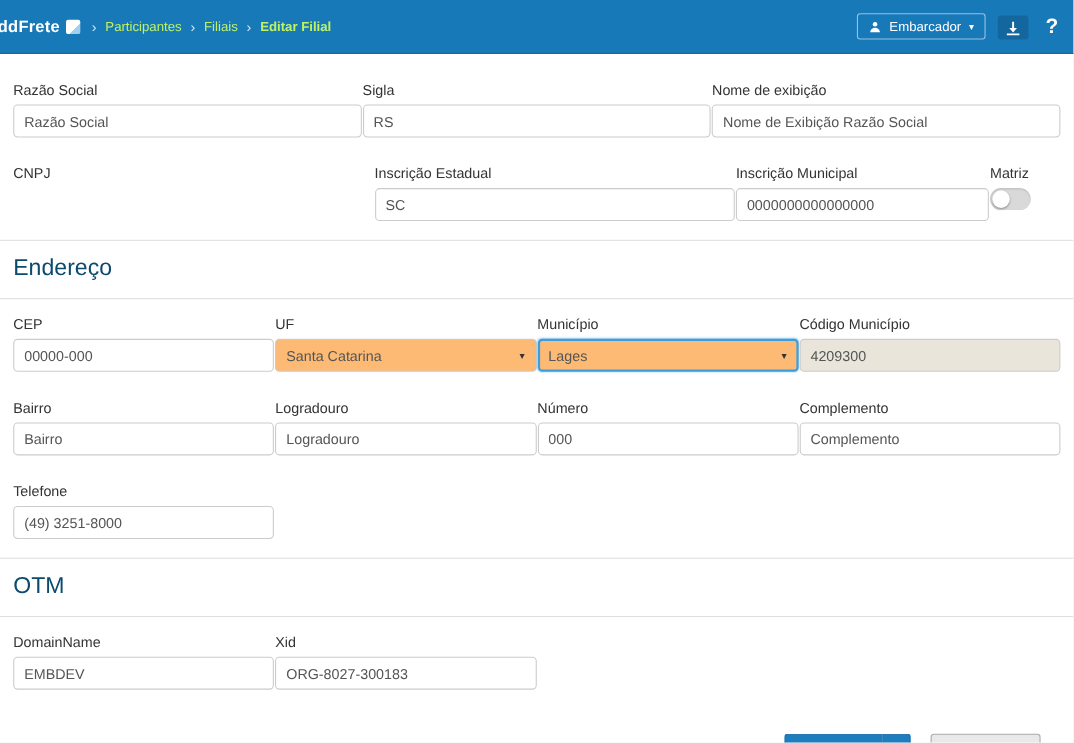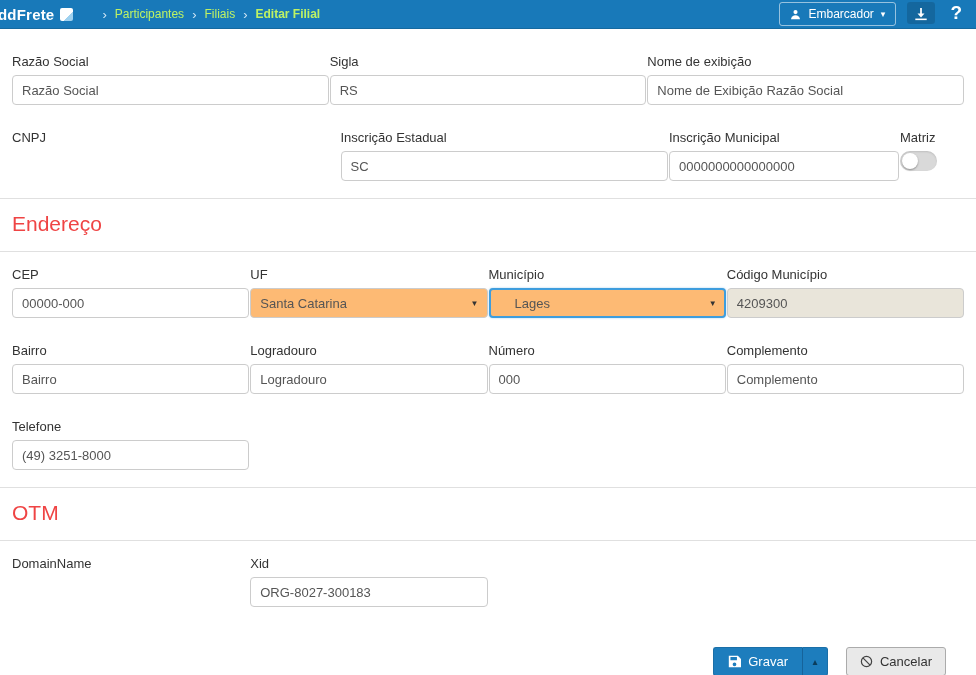--- a/index.html
+++ b/index.html
@@ -7,36 +7,35 @@
   body {
     font-family: "Liberation Sans", sans-serif;
     background: #e9e9e9;
     width: 976px;
   }
   .page { width: 976px; height: 675px; background: #e9e9e9; overflow: hidden; }
   .content { background: #fff; min-height: 659px; border-bottom: 1px solid #c6c6c6; }
 
   
   .topbar {
-    height: 29px; background: #1879b9; color: #fff;
+    height: 49px; background: #1879b9; color: #fff;
     display: flex; align-items: center; padding: 0 10px 0 0;
     border-bottom: 1px solid #15699f;
-    gap: 19px;
   }
   .brand { display: flex; align-items: center; gap: 6px; padding: 0 8px 0 4px; margin-left: -6px; cursor: pointer; }
   .brand-text { font-weight: bold; font-size: 15px; letter-spacing: .2px; }
   .brand-flag {
     width: 13px; height: 13px; border-radius: 2px;
     background: linear-gradient(135deg, #ffffff 62%, #9fd1ef 62%);
   }
   .breadcrumb { display: flex; align-items: center; gap: 8px; font-size: 12px; margin-left: 2px; }
   .crumb { color: #bef264; text-decoration: none; cursor: pointer; }
   .crumb.current { font-weight: bold; cursor: default; }
   .crumb-sep { color: #cfe6f5; font-size: 13px; line-height: 1; }
-  .topbar-right { margin-left: auto; display: flex; align-items: flex-start; gap: 11px; }
+  .topbar-right { margin-left: auto; display: flex; align-items: flex-end; gap: 11px; }
   .user-btn {
     display: flex; align-items: center; gap: 7px;
     background: transparent; border: 1px solid rgba(255,255,255,.55);
     color: #fff; font-size: 12px; padding: 4px 10px; border-radius: 3px;
     font-family: inherit; cursor: pointer;
   }
   .user-btn .caret-char { font-size: 9px; line-height: 1; }
   .dl-btn {
     background: rgba(0,0,0,0.14); border: none; border-radius: 3px;
     padding: 5px 7px 3px; cursor: pointer; display: flex; align-items: center;
@@ -50,37 +49,37 @@
   .form-area { padding-top: 25px; }
   .row { display: grid; gap: 1px; padding: 0 12px; margin-top: 25px; }
   .row:first-child { margin-top: 0; }
   .row-3 { grid-template-columns: repeat(3, 1fr); }
   .row-2b { grid-template-columns: 1fr 1fr 230px 64px; }
   .row-4 { grid-template-columns: repeat(4, 1fr); }
   .section-head {
     margin-top: 17px; border-top: 1px solid #e0e0e0; border-bottom: 1px solid #e0e0e0;
     padding: 13px 12px 15px;
   }
-  .section-head h2 { margin: 0; font-size: 21px; font-weight: 400; color: #ef4444; }
+  .section-head h2 { margin: 0; font-size: 21px; font-weight: 400; color: #0c4a6e; }
   .section-head + .row { margin-top: 15px; }
 
   .field label { display: block; font-size: 13px; color: #333; margin-bottom: 6px; }
   .field input {
     width: 100%; height: 30px; border: 1px solid #ccc; border-radius: 4px;
     padding: 0 9px; font-size: 13px; color: #555; background: #fff;
     font-family: inherit; outline: none;
   }
   .field input[readonly] { background: #e9e5da; }
   .select {
     width: 100%; height: 30px; border: 1px solid #ccc; border-radius: 4px;
     padding: 0 8px 0 9px; font-size: 13px; color: #555; background: #fdba74;
     display: flex; align-items: center; justify-content: space-between; cursor: pointer;
   }
   .select-caret { font-size: 8px; color: #333; }
-  .select.focused { border: 2px solid #3e9ddd; padding: 0 7px 0 24px; box-shadow: 0 0 2px rgba(62,157,221,.5); }
+  .select.focused { border: 2px solid #3e9ddd; padding: 0 7px 0 8px; box-shadow: 0 0 2px rgba(62,157,221,.5); }
 
   .toggle {
     width: 37px; height: 20px; border-radius: 10px; background: #d9d9d9;
     position: relative; margin-top: 3px; cursor: pointer;
     box-shadow: inset 0 1px 2px rgba(0,0,0,.12);
   }
   .toggle .knob {
     width: 16px; height: 16px; border-radius: 50%; background: #fff;
     position: absolute; top: 2px; left: 2px; box-shadow: 0 1px 2px rgba(0,0,0,.35);
   }
@@ -244,20 +243,21 @@
         </div>
       </div>
 
       <div class="section-head">
         <h2>OTM</h2>
       </div>
 
       <div class="row row-4">
         <div class="field">
           <label>DomainName</label>
+          <input type="text" value="EMBDEV" style="">
         </div>
         <div class="field">
           <label>Xid</label>
           <input type="text" value="ORG-8027-300183" style="">
         </div>
       </div>
 
       <div class="footer-actions">
         <div class="btn-save-group">
           <button class="btn btn-save">

